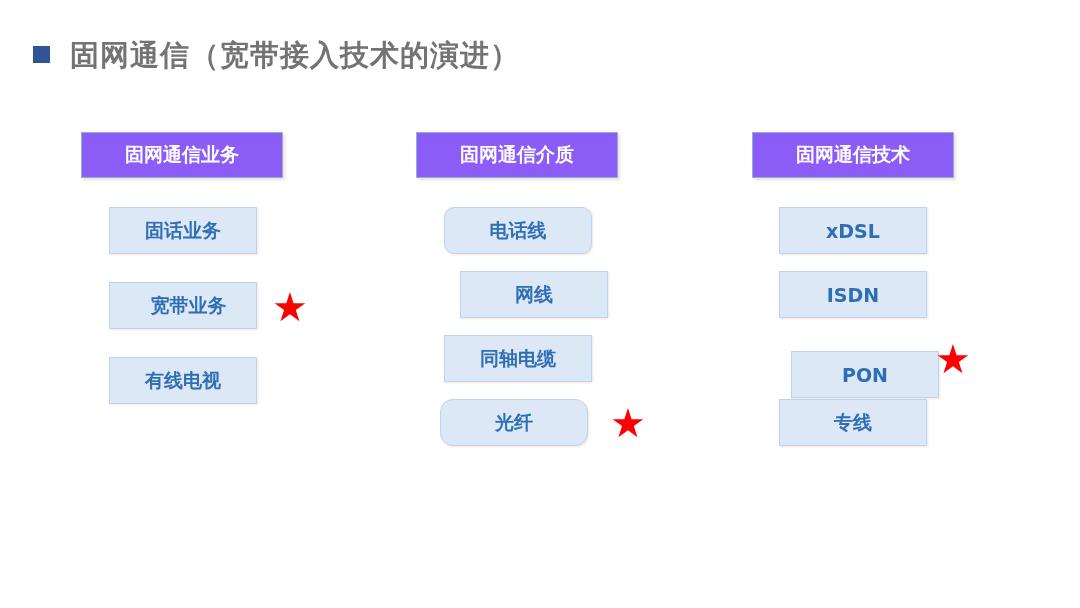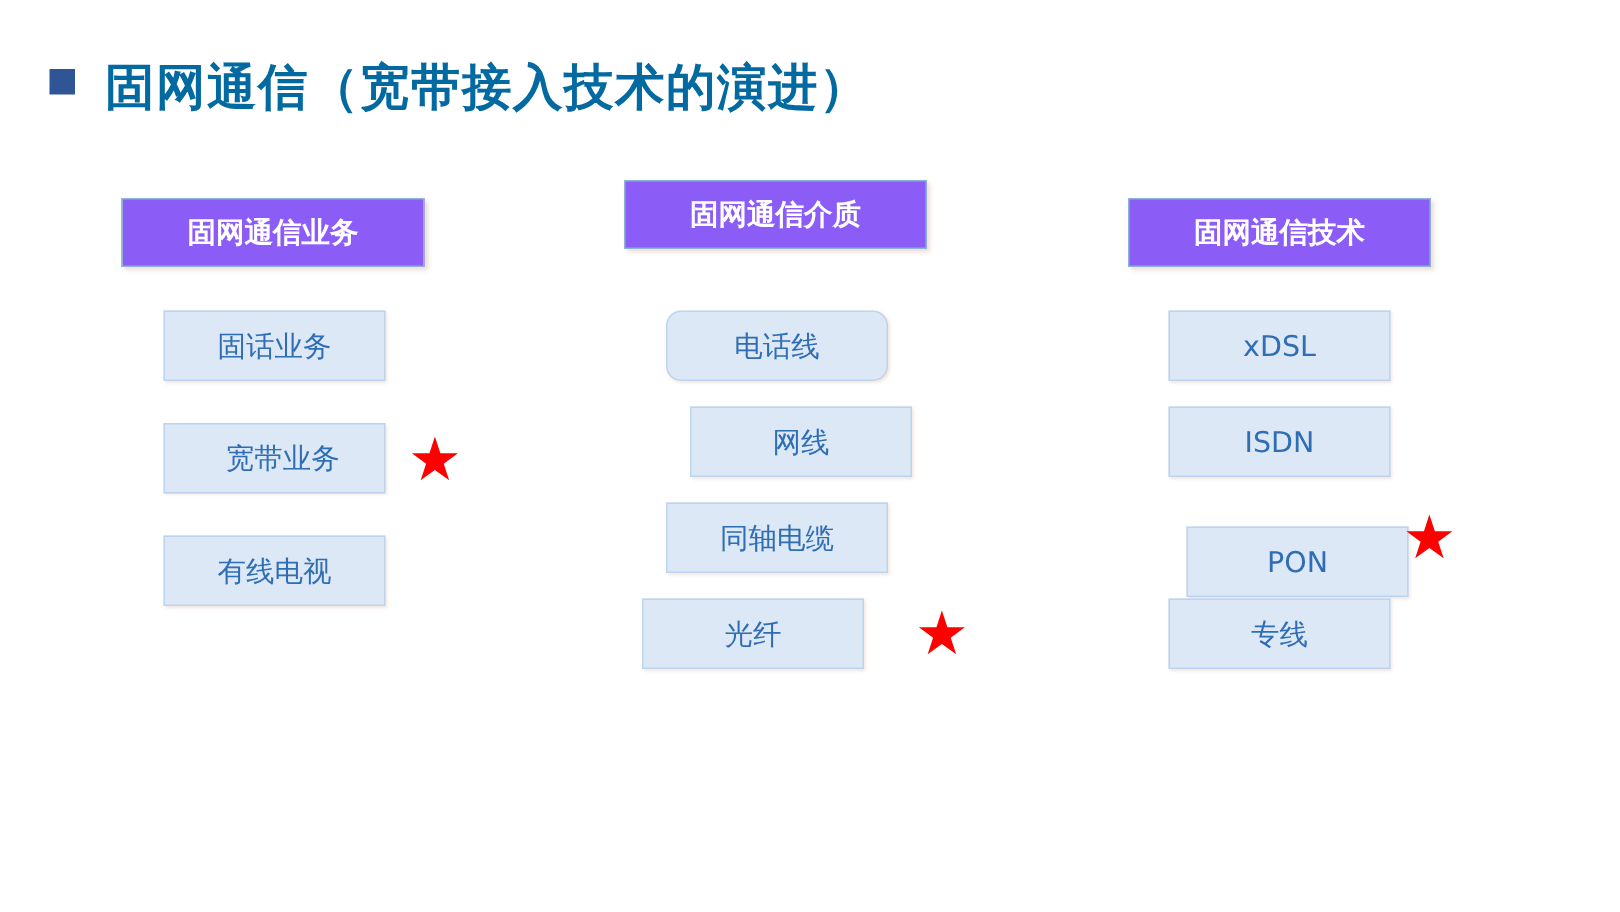--- a/index.html
+++ b/index.html
@@ -1,45 +1,45 @@
 <!DOCTYPE html>
 <html><head>
 <meta charset="utf-8">
 <style>
   html, body { margin:0; padding:0; }
   body { width:1080px; height:608px; background:#ffffff; position:relative; overflow:hidden;
          font-family:"DejaVu Sans", "Liberation Sans", sans-serif; }
   .title-bullet { position:absolute; left:33px; top:46px; width:17px; height:17px; background:#2f5597; }
-  .title { position:absolute; left:70px; top:36px; font-size:33px; font-weight:bold; color:#0369a1; letter-spacing:1px; white-space:nowrap; }
+  .title { position:absolute; left:70px; top:36px; font-size:29px; font-weight:bold; color:#737373; letter-spacing:1px; white-space:nowrap; }
   .hdr { position:absolute; height:46px; width:202px; background:#8b5cf6; color:#fff; font-size:19px;
          display:flex; align-items:center; justify-content:center; border:1px solid #8fb0d9;
          box-shadow:2px 2px 3px rgba(200,160,140,0.35); box-sizing:border-box; font-weight:bold; }
   .item { position:absolute; width:148px; height:47px; background:#dce8f5; border:1px solid #bcd4ee;
-          box-sizing:border-box; color:#2f6eb5; font-size:19px; font-weight:normal;
+          box-sizing:border-box; color:#2f6eb5; font-size:19px; font-weight:bold;
           display:flex; align-items:center; justify-content:center;
           box-shadow:1px 1px 2px rgba(220,180,160,0.35); }
   .star { position:absolute; color:#ff0000; font-size:40px; line-height:40px; width:40px; text-align:center; }
 </style>
 </head>
 <body>
 
 <div class="title-bullet"></div>
 <div class="title">固网通信（宽带接入技术的演进）</div>
 
 <div class="hdr" style="left:81px; top:132px;">固网通信业务</div>
 <div class="item" style="left:109px; top:207px;">固话业务</div>
 <div class="item" style="left:109px; top:282px;padding-left:11px;">宽带业务</div>
 <div class="item" style="left:109px; top:357px;">有线电视</div>
 <div class="star" style="left:270px; top:287px;">★</div>
 
-<div class="hdr" style="left:416px; top:120px;">固网通信介质</div>
+<div class="hdr" style="left:416px; top:132px;">固网通信介质</div>
 <div class="item" style="left:444px; top:207px;border-radius:10px;">电话线</div>
 <div class="item" style="left:460px; top:271px;text-align:right;">网线</div>
 <div class="item" style="left:444px; top:335px;">同轴电缆</div>
-<div class="item" style="left:428px; top:399px;">光纤</div>
+<div class="item" style="left:440px; top:399px;border-radius:13px;">光纤</div>
 <div class="star" style="left:608px; top:403px;">★</div>
 
 <div class="hdr" style="left:752px; top:132px;">固网通信技术</div>
 <div class="item" style="left:779px; top:207px;">xDSL</div>
 <div class="item" style="left:779px; top:271px;">ISDN</div>
 <div class="item" style="left:779px; top:351px;margin-left:12px;">PON</div>
 <div class="item" style="left:779px; top:399px;">专线</div>
 <div class="star" style="left:933px; top:339px;">★</div>
 
 </body></html>

